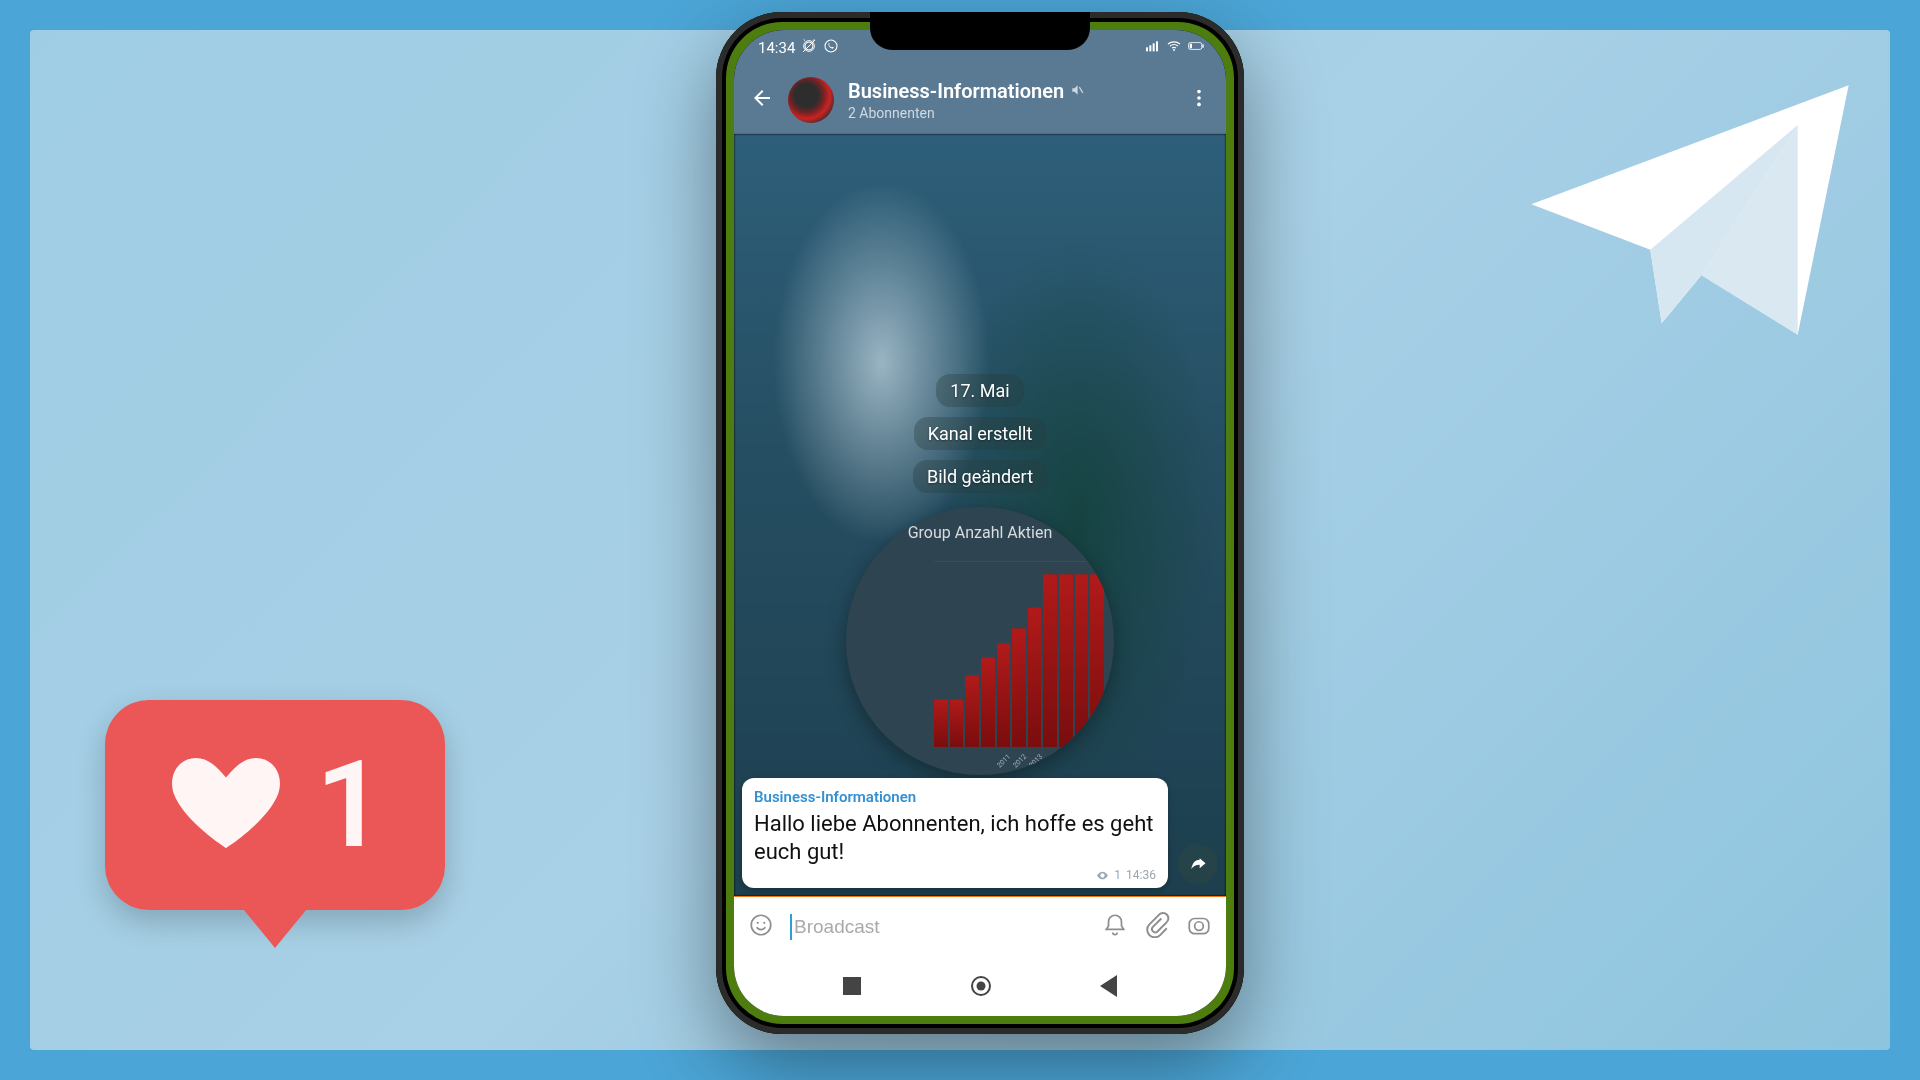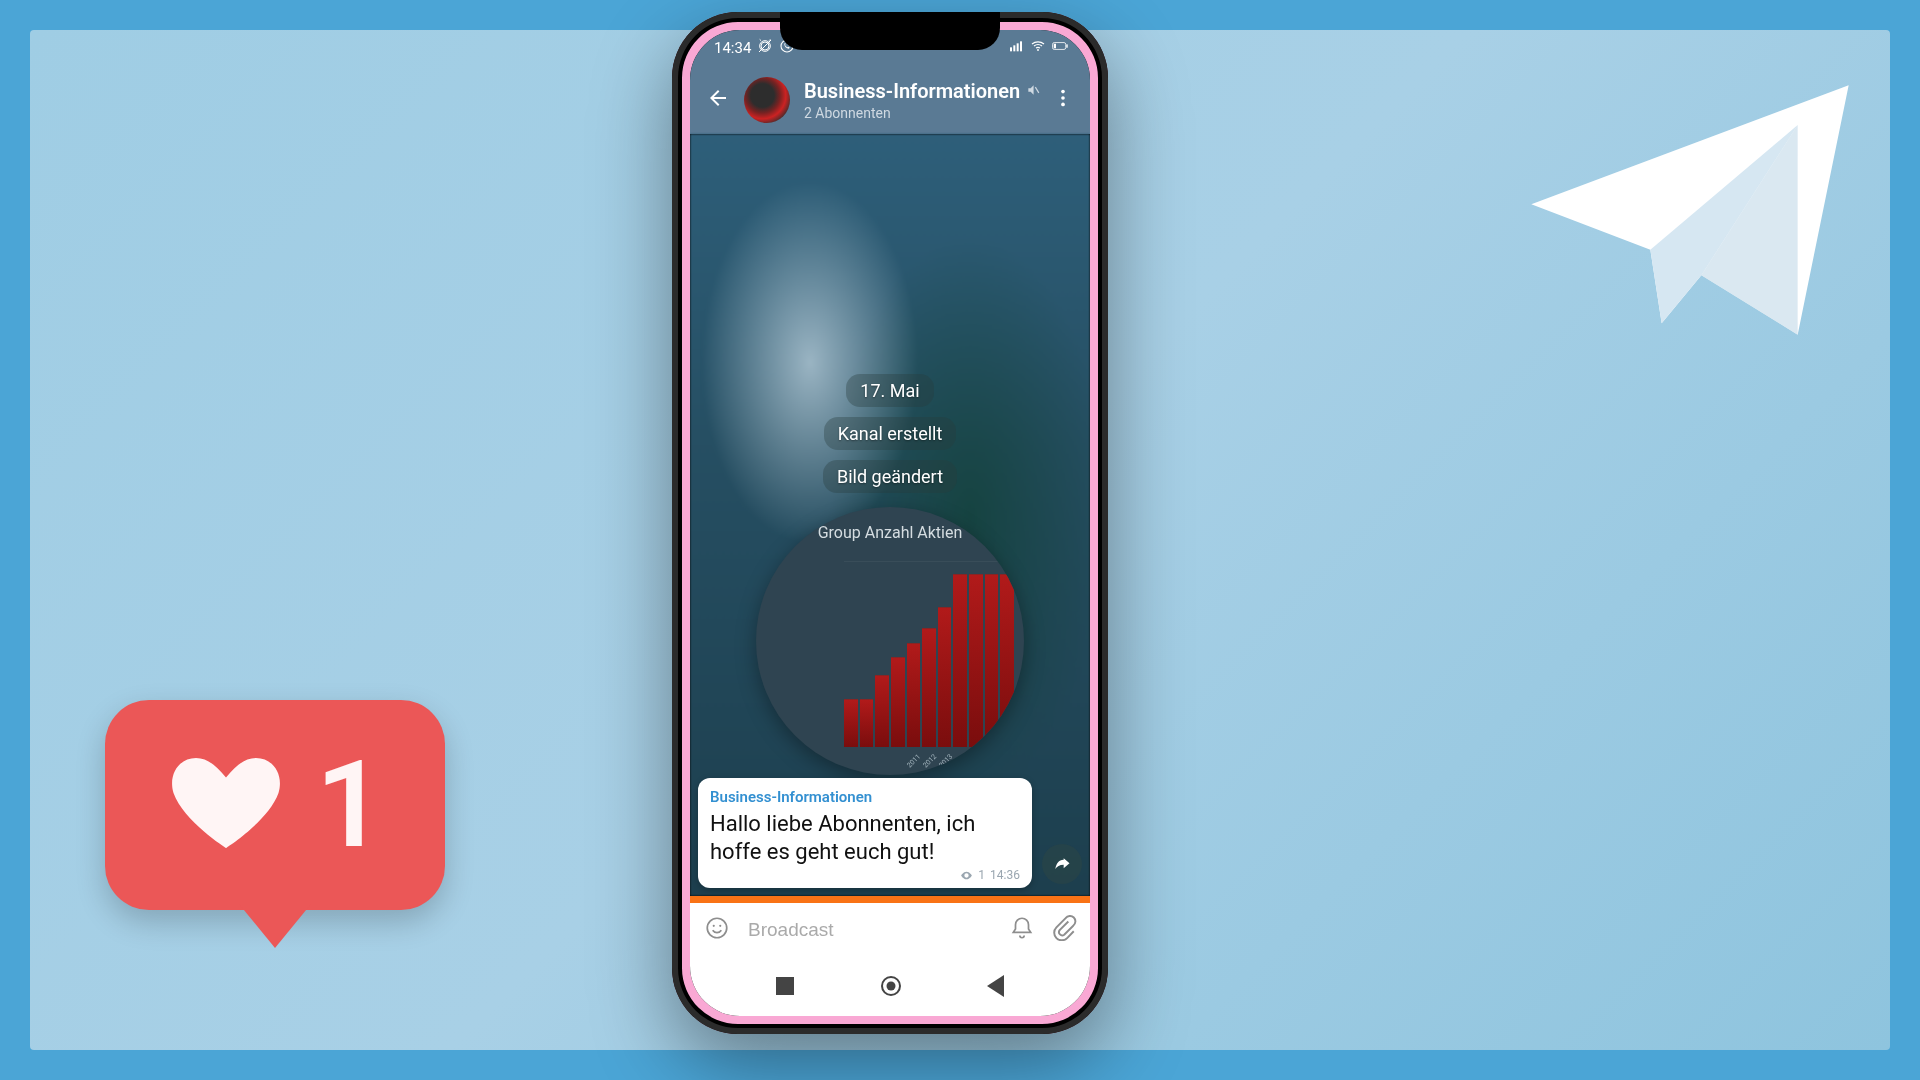--- a/index.html
+++ b/index.html
@@ -50,23 +50,23 @@
   .plane {
     position: absolute;
     right: 60px; top: 60px;
     width: 340px; height: 300px;
     z-index: 200;
   }
   .plane svg { width: 100%; height: 100%; }
   
   .phone {
     position: absolute;
-    left: 672px; top: 12px;
-    width: 436px; height: 1022px;
-    background: #f9a8d4;
+    left: 716px; top: 12px;
+    width: 528px; height: 1022px;
+    background: #4d7c0f;
     border-radius: 66px;
     box-shadow: 0 30px 80px rgba(0,0,0,0.4), inset 0 0 0 6px #2b2b2b, inset 0 0 0 10px #000;
     z-index: 100;
   }
   .notch {
     position: absolute;
     top: 0; left: 50%; transform: translateX(-50%);
     width: 220px; height: 38px;
     background: #000;
     border-bottom-left-radius: 22px;
@@ -190,21 +190,21 @@
 
   .input-bar {
     position: absolute;
     left: 0; right: 0; bottom: 60px;
     height: 60px;
     background: #fff;
     display: flex;
     align-items: center;
     padding: 0 14px;
     gap: 16px;
-    border-top: 7px solid #f97316;
+    border-top: 1px solid #f97316;
   }
   .input-bar .icn svg { width: 26px; height: 26px; fill: none; stroke: #8e8e8e; stroke-width: 1.6; }
   .input-bar .icn-fill svg { width: 26px; height: 26px; fill: #8e8e8e; }
   .text-input {
     flex: 1;
     border: none;
     font-size: 19px;
     color: #111;
     outline: none;
     background: transparent;

